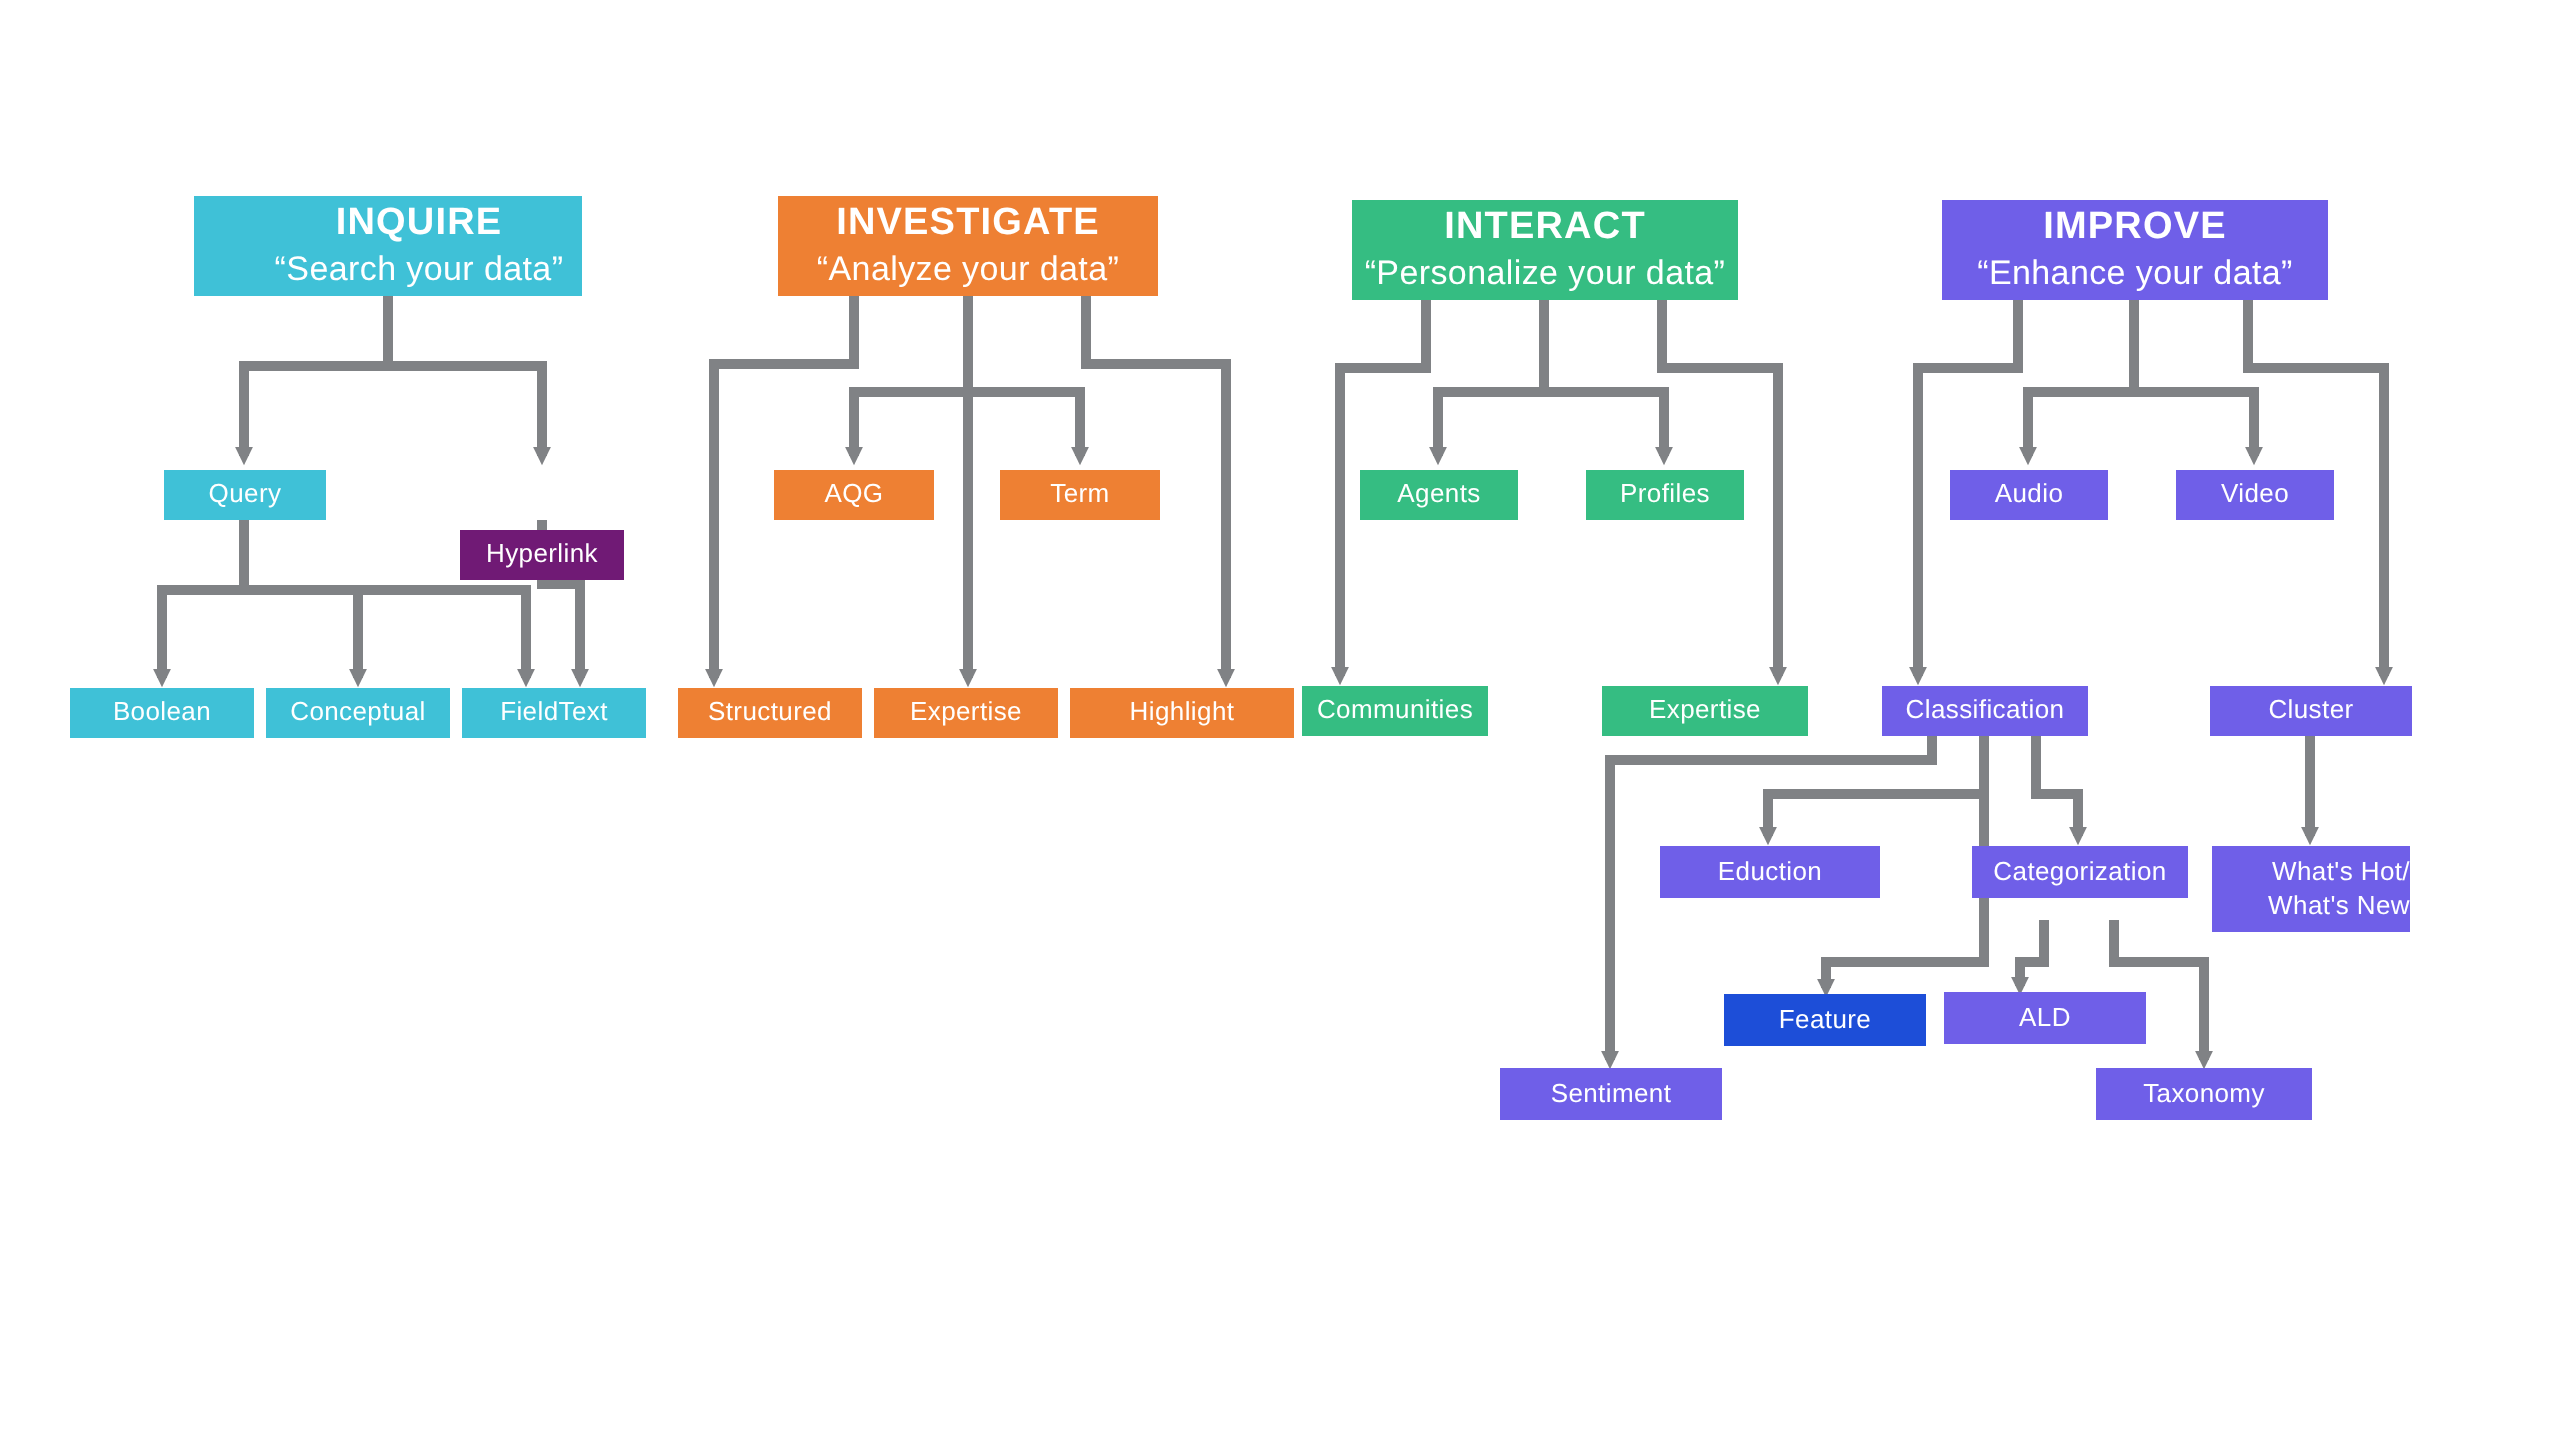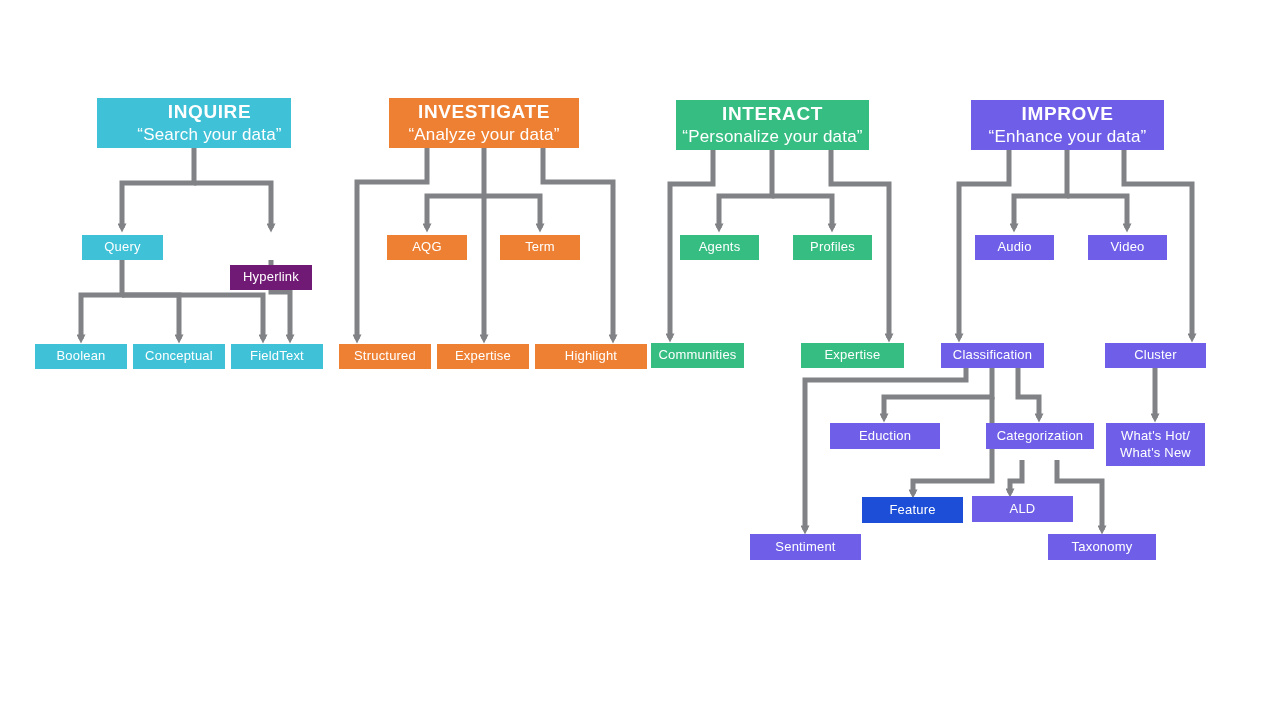--- a/index.html
+++ b/index.html
@@ -148,21 +148,21 @@
   </div>
   <div class="node sub" style="left:1105px;top:343px;width:101px;height:25px;background:#6f5fe8;">
     <span>Cluster</span>
   </div>
   <div class="node sub" style="left:830px;top:423px;width:110px;height:26px;background:#6f5fe8;">
     <span>Eduction</span>
   </div>
   <div class="node sub" style="left:986px;top:423px;width:108px;height:26px;background:#6f5fe8;">
     <span>Categorization</span>
   </div>
-  <div class="node sub two" style="left:1106px;top:423px;width:99px;height:43px;background:#6f5fe8;flex-direction:column;">
+  <div class="node sub two" style="left:1106px;top:423px;width:99px;height:43px;background:#6f5fe8;flex-direction:column;align-items:flex-end;">
     <span>What's Hot/</span>
     <span>What's New</span>
   </div>
   <div class="node sub" style="left:862px;top:497px;width:101px;height:26px;background:#1d4ed8;">
     <span>Feature</span>
   </div>
   <div class="node sub" style="left:972px;top:496px;width:101px;height:26px;background:#6f5fe8;">
     <span>ALD</span>
   </div>
   <div class="node sub" style="left:750px;top:534px;width:111px;height:26px;background:#6f5fe8;">

